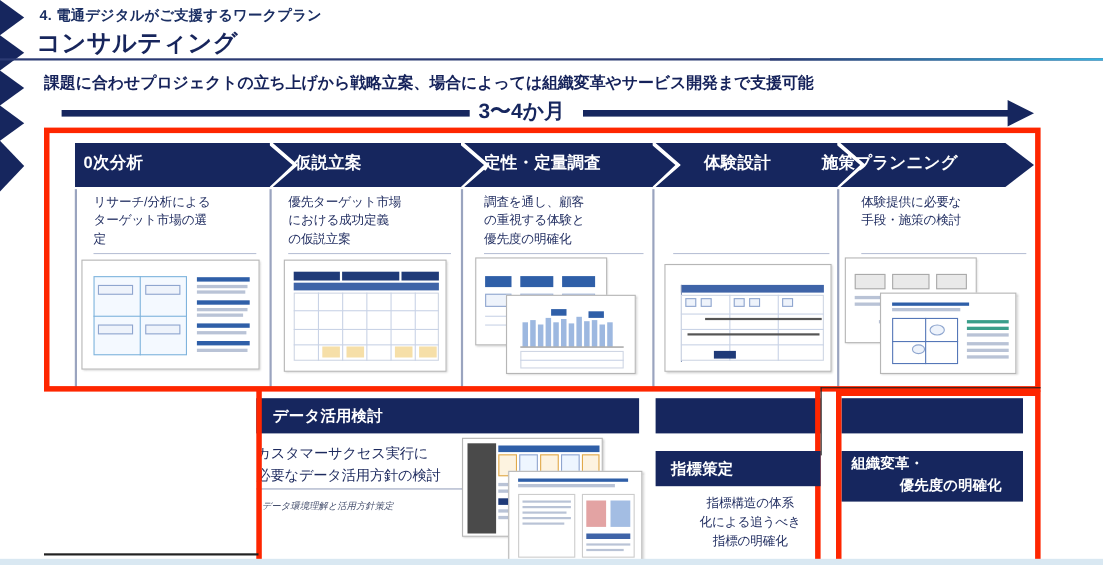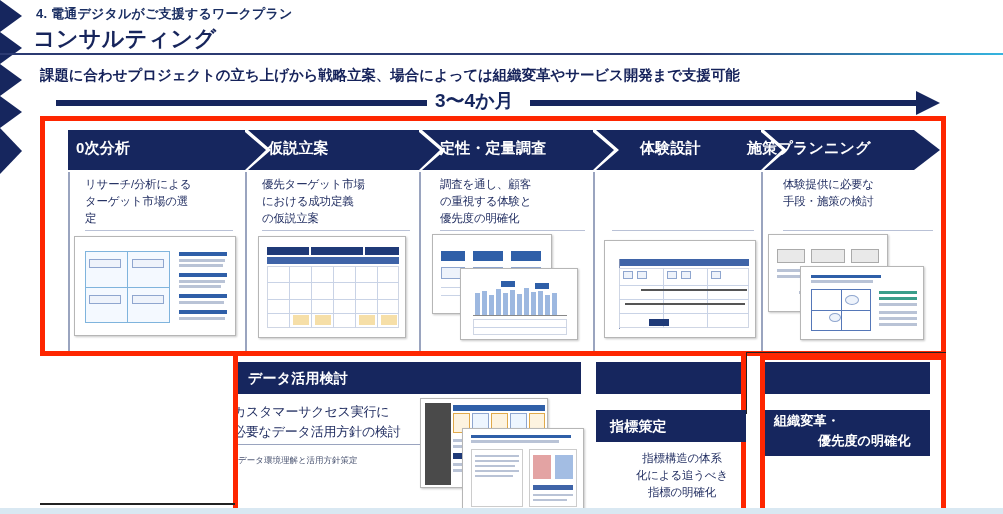--- a/index.html
+++ b/index.html
@@ -161,21 +161,21 @@
     white-space: nowrap; letter-spacing: .2px;
   }
   .band-label.small { font-size: 13px; }
 
   .lower-text {
     position: absolute; font-size: 11.5px; line-height: 17px; color: #1d2a5e;
     letter-spacing: -.2px;
   }
   .lower-text.big { font-size: 13px; line-height: 20px; }
   .caption-small {
-    position: absolute; font-size: 8.5px; color: #46506e; white-space: nowrap;
+    position: absolute; font-size: 8.5px; color: #46506e; white-space: nowrap; font-style: italic;
   }
   .thin-rule { position: absolute; height: 1px; background: #9aa4bf; }
   .black-rule { position: absolute; background: #222; }
 
   .bottom-strip {
     position: absolute; left: 0; top: 508px; width: 1003px; height: 6px;
     background: #d9e8f2;
   }
 </style>
 </head>

